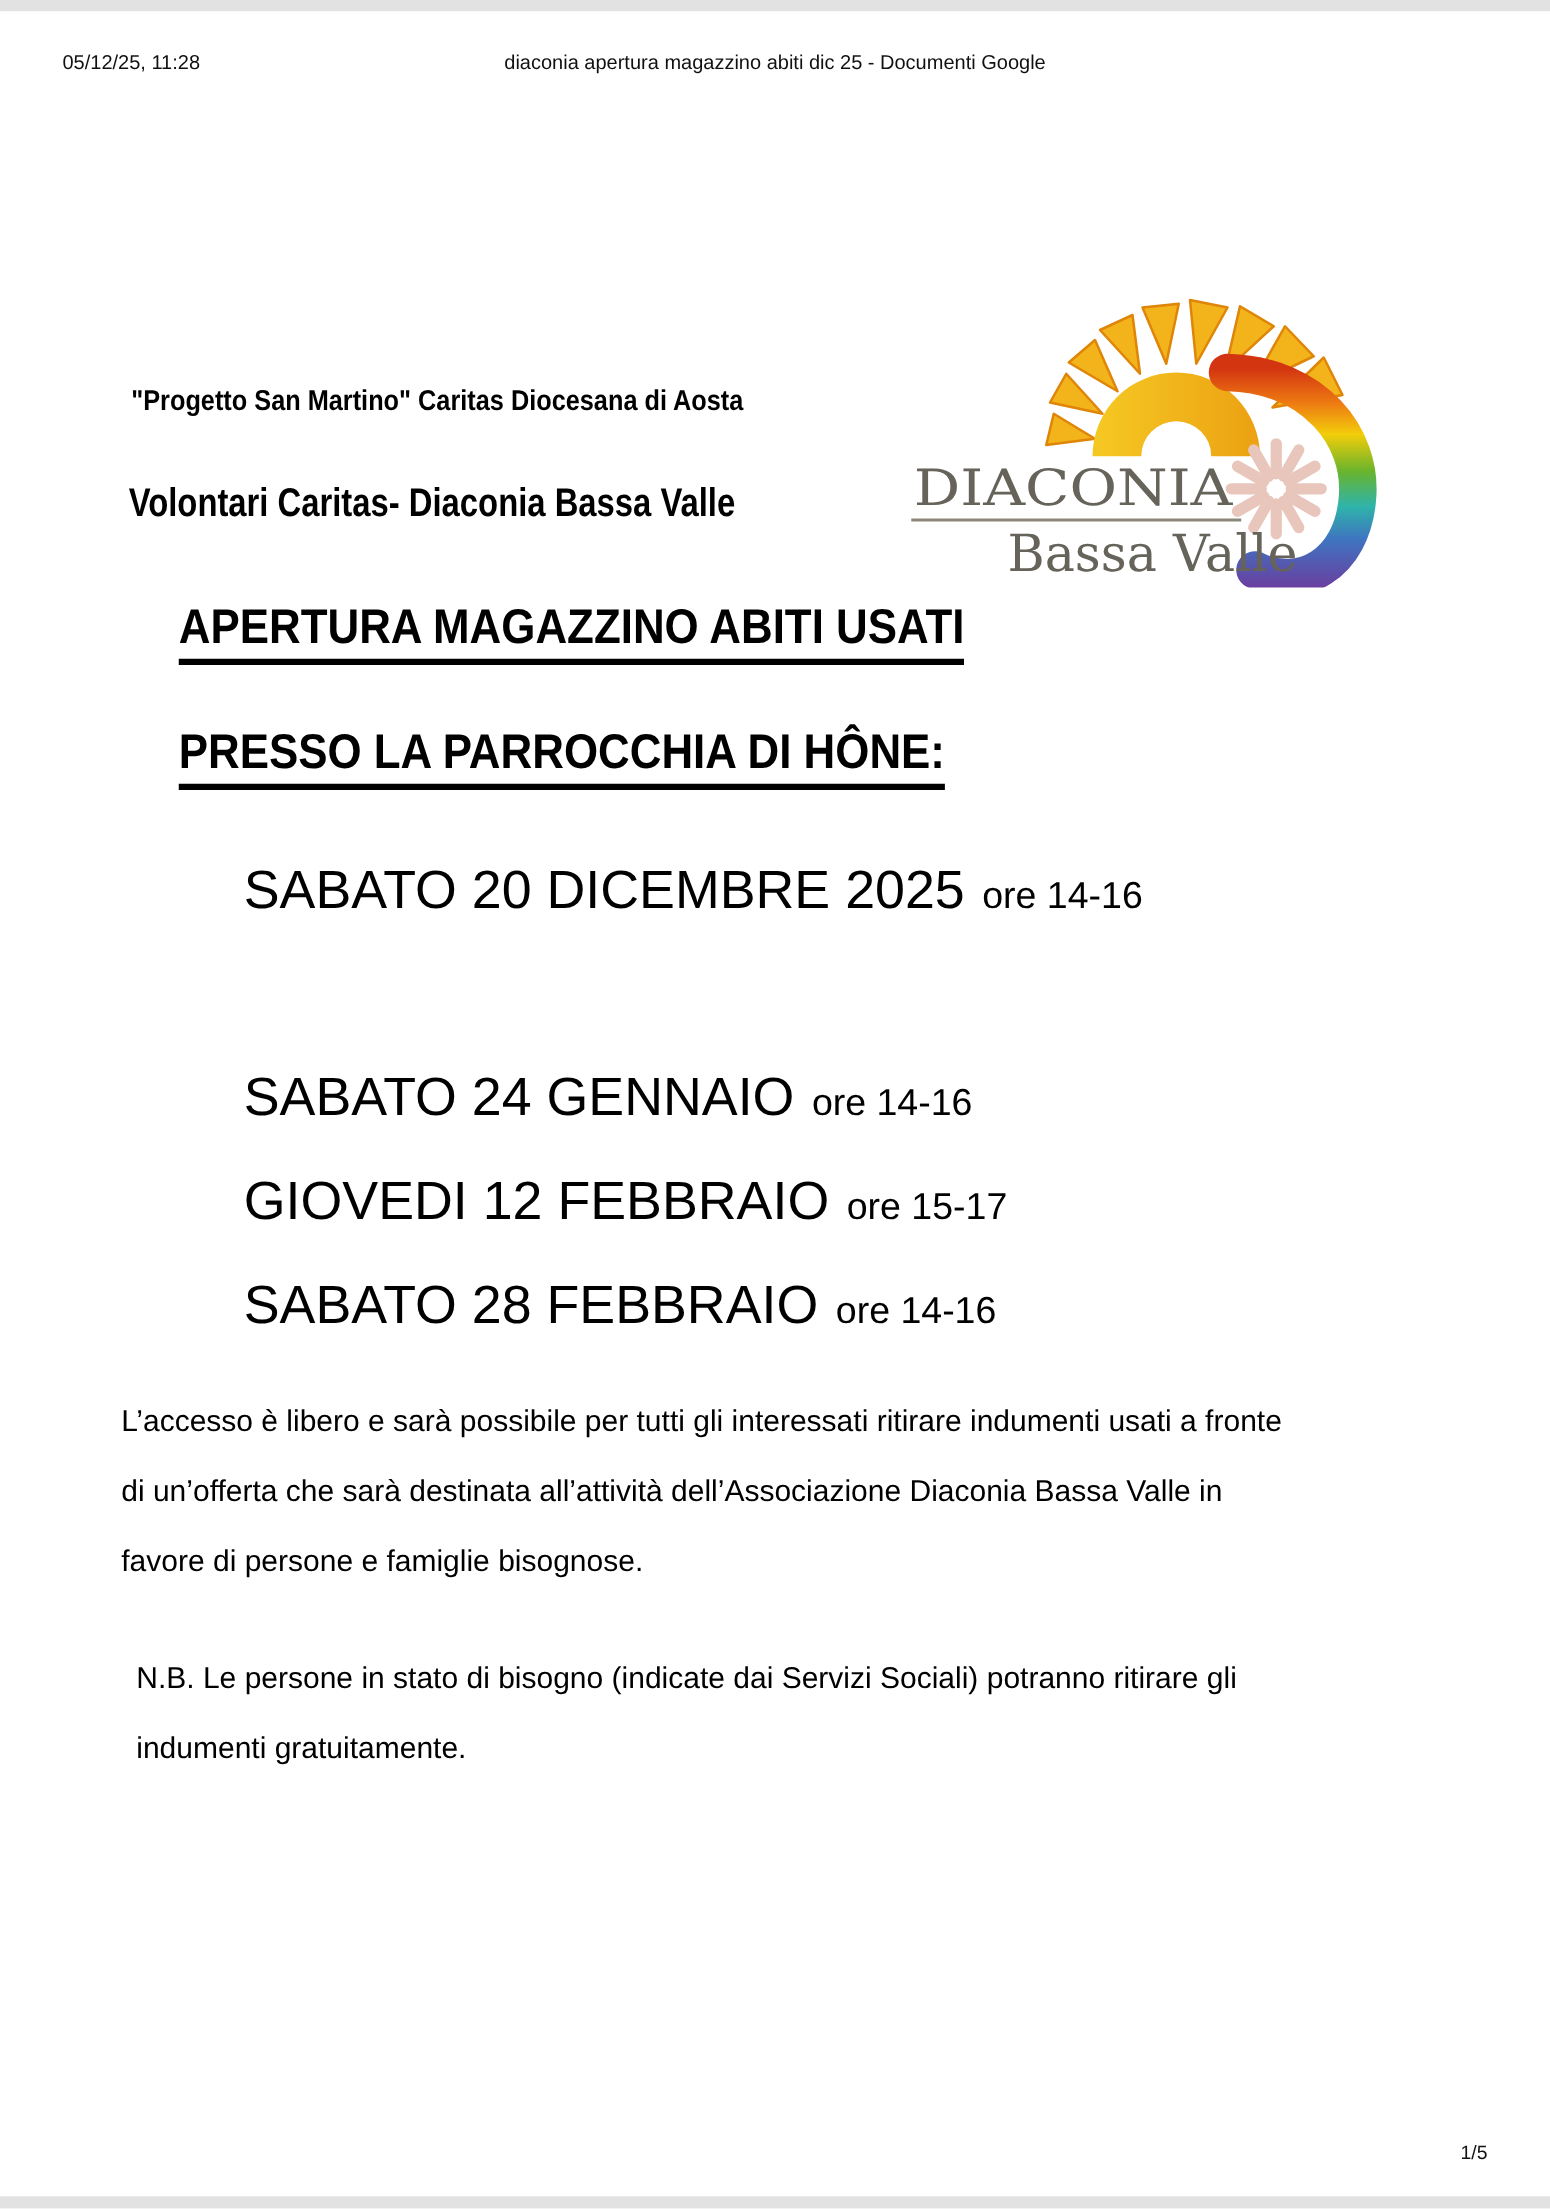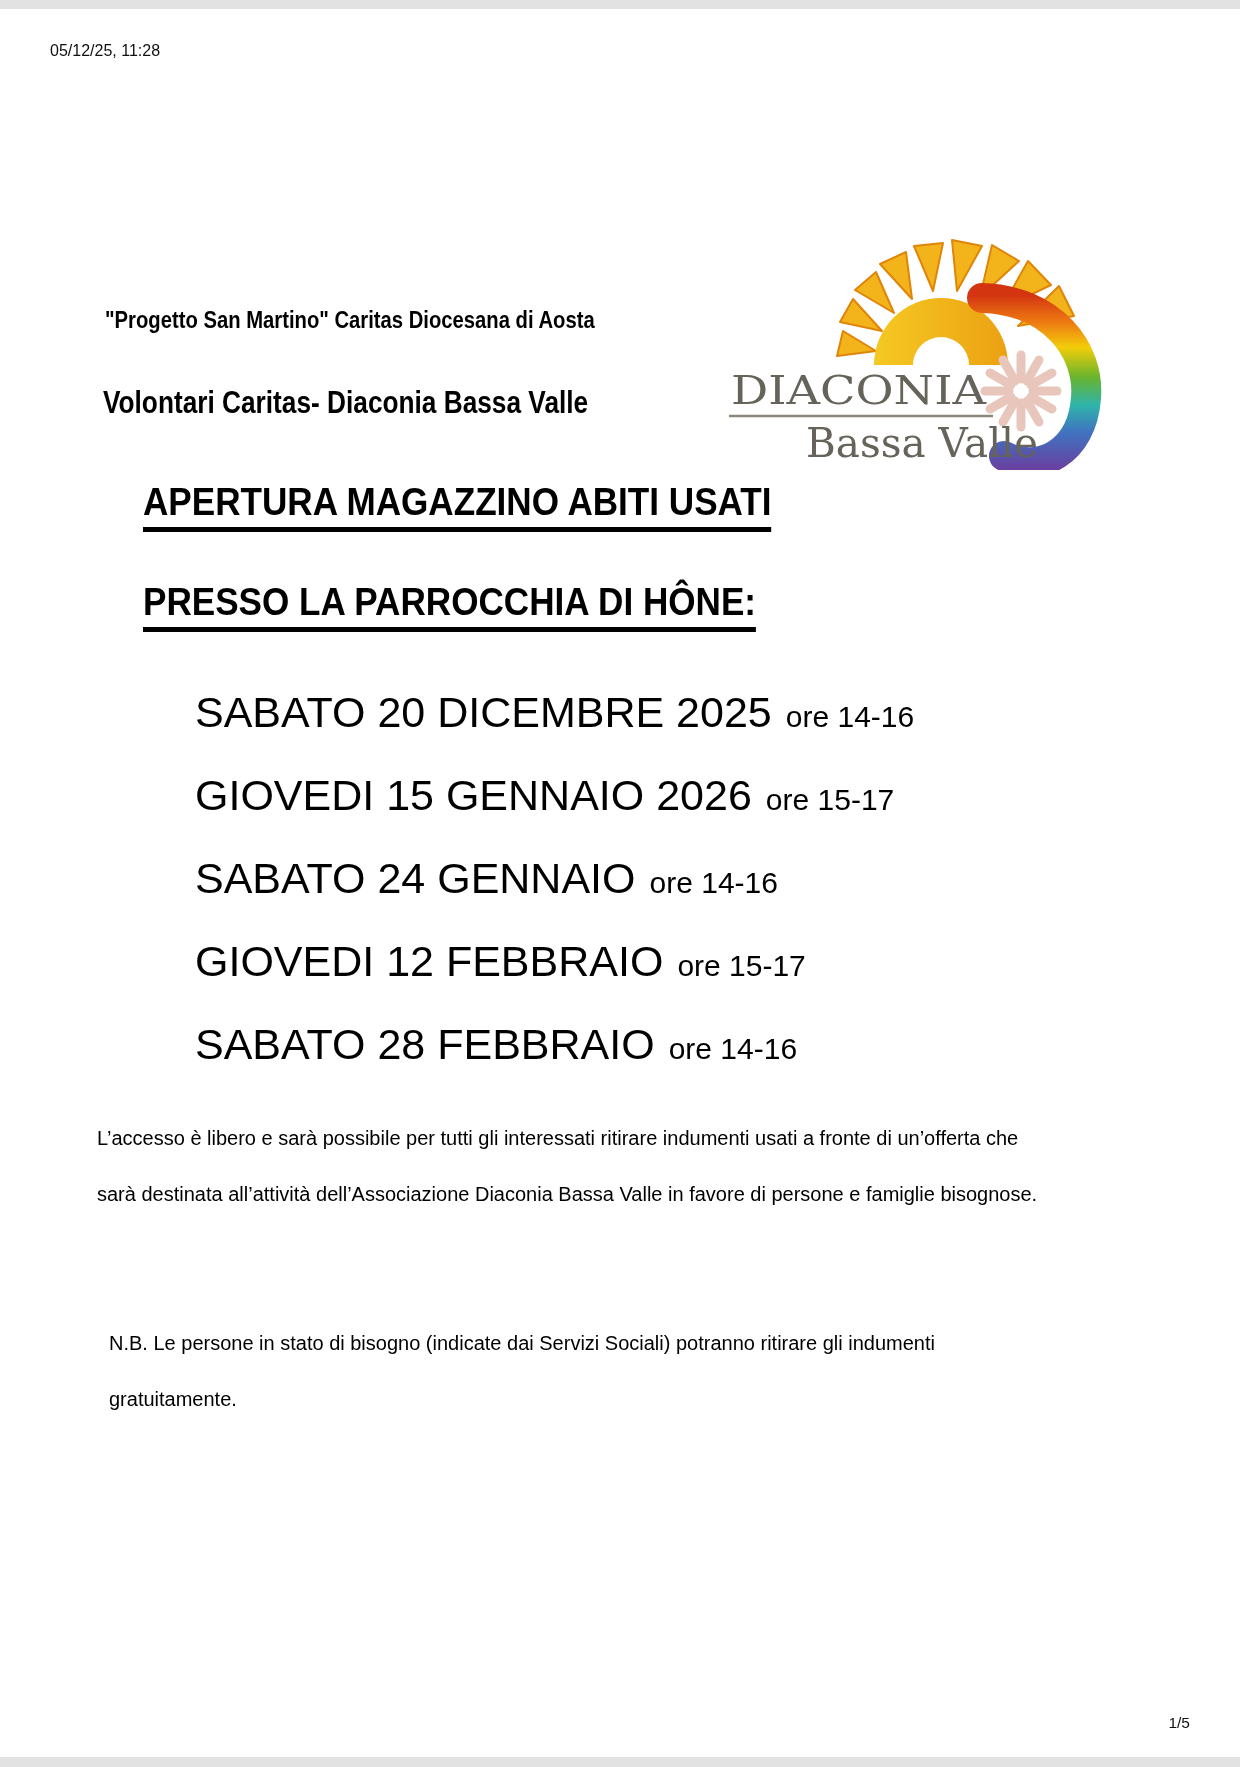--- a/index.html
+++ b/index.html
@@ -18,32 +18,33 @@
           white-space:nowrap;transform:scaleX(0.88);transform-origin:0 0;}
   .intro2{position:absolute;left:103px;top:384px;font-size:32px;font-weight:bold;
           white-space:nowrap;transform:scaleX(0.82);transform-origin:0 0;}
   .heading{position:absolute;font-size:39px;font-weight:bold;white-space:nowrap;
            transform:scaleX(0.9);transform-origin:0 0;line-height:1;}
   .heading .u{display:inline-block;padding-bottom:6px;border-bottom:5px solid #000;}
   .h1{left:143px;top:482px;}
   .h2{left:143px;top:582px;}
   .date-line{position:absolute;left:195px;font-size:43px;line-height:1;white-space:nowrap;}
   .date-line .ore{font-size:30px;margin-left:14px;}
-  .para{position:absolute;left:97px;width:952px;font-size:20px;line-height:56px;}
+  .para{position:absolute;left:97px;width:952px;font-size:24px;line-height:56px;}
   .p1{top:1110px;}
   .p2{top:1315px;margin-left:12px;}
   .logo{position:absolute;left:700px;top:220px;width:420px;height:250px;}
 </style>
 </head>
 <body>
 
 <div class="page">
   <div class="edge top"></div>
 
   <div class="hdr dt">05/12/25, 11:28</div>
+  <div class="hdr ttl">diaconia apertura magazzino abiti dic 25 - Documenti Google</div>
 
   <svg class="logo" viewBox="700 220 420 250" xmlns="http://www.w3.org/2000/svg">
     <defs>
       <linearGradient id="sunGrad" gradientUnits="userSpaceOnUse" x1="880" y1="330" x2="1010" y2="330">
         <stop offset="0" stop-color="#f5c722"></stop>
           <stop offset="1" stop-color="#eca012"></stop>
       </linearGradient>
       <linearGradient id="rainbowGrad" gradientUnits="userSpaceOnUse" x1="1034" y1="295" x2="1034" y2="470">
         <stop offset="0" stop-color="#d43511"></stop>
           <stop offset="0.16" stop-color="#ee7c12"></stop>
@@ -94,23 +95,20 @@
   <div class="heading h1">
     <span class="u">APERTURA MAGAZZINO ABITI USATI</span>
   </div>
   <div class="heading h2">
     <span class="u">PRESSO LA PARROCCHIA DI HÔNE:</span>
   </div>
 
   <div class="date-line" style="top:691px">
     <span>SABATO 20 DICEMBRE 2025</span><span class="ore">ore 14-16</span>
   </div>
-  <div class="date-line" style="top:774px">
-    <span>GIOVEDI 15 GENNAIO 2026</span><span class="ore">ore 15-17</span>
-  </div>
   <div class="date-line" style="top:857px">
     <span>SABATO 24 GENNAIO</span><span class="ore">ore 14-16</span>
   </div>
   <div class="date-line" style="top:940px">
     <span>GIOVEDI 12 FEBBRAIO</span><span class="ore">ore 15-17</span>
   </div>
   <div class="date-line" style="top:1023px">
     <span>SABATO 28 FEBBRAIO</span><span class="ore">ore 14-16</span>
   </div>
 

